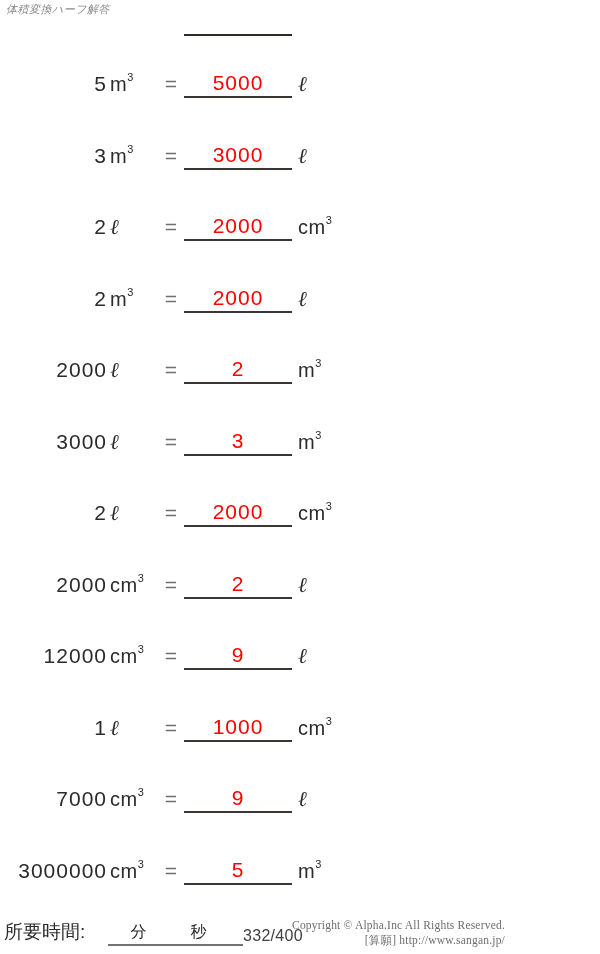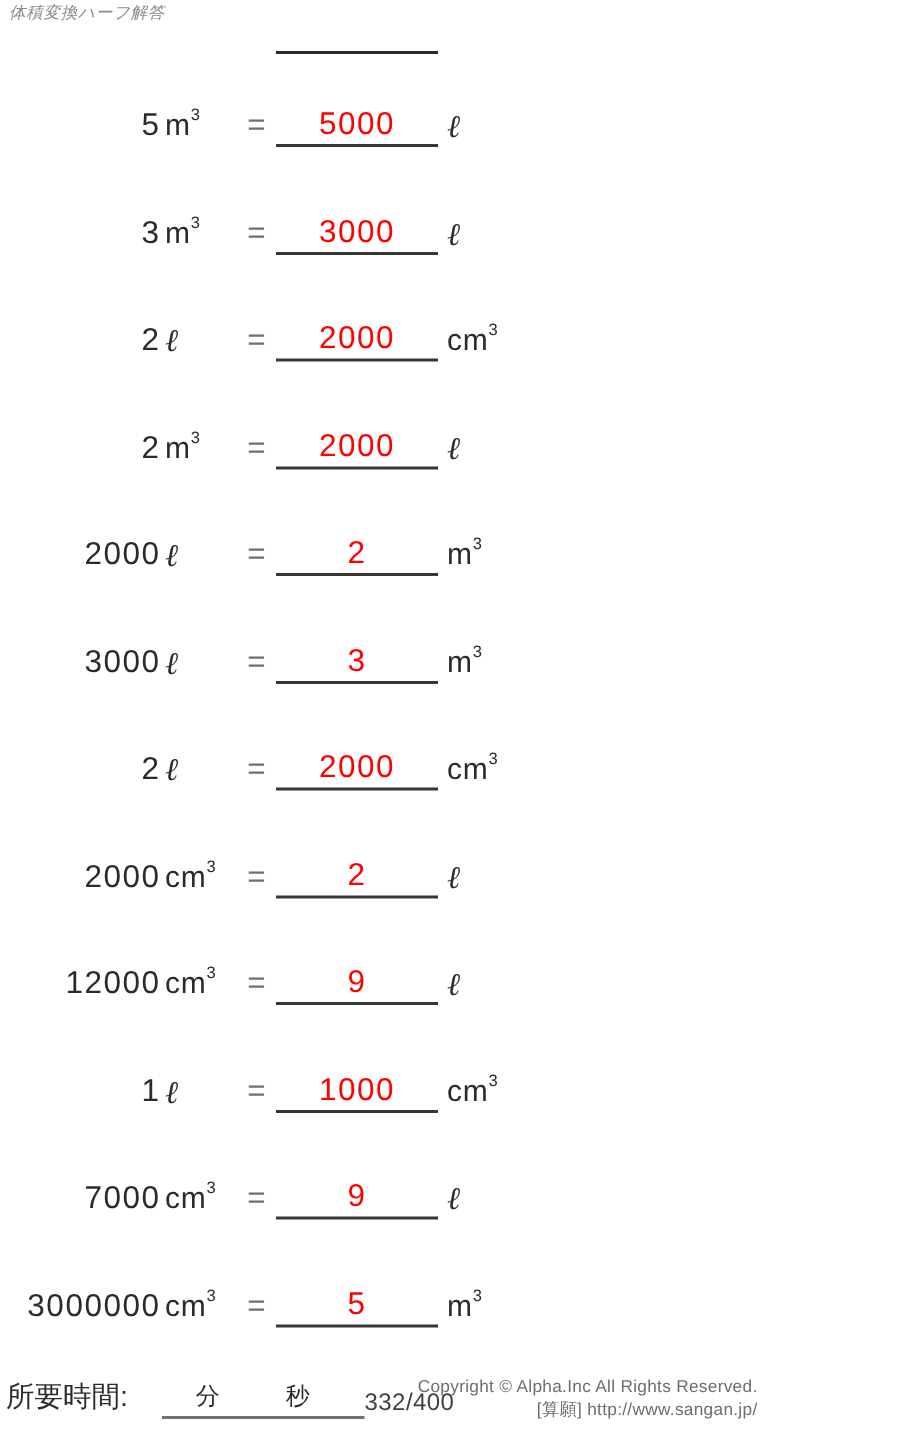--- a/index.html
+++ b/index.html
@@ -183,21 +183,21 @@
     position: absolute;
     right: 6px;
     top: 4px;
     text-align: right;
     font-size: 11.5px;
     line-height: 15px;
     color: #6d6d6d;
     letter-spacing: 0.2px;
     white-space: nowrap;
   }
-  .copyright div { display: block; }
+  .copyright div { display: block; font-family: Liberation Serif, serif; }
 </style>
 </head>
 <body>
 
 <div class="sheet-title">体積変換ハーフ解答</div>
 
 <div class="header-blank-row">
   <div class="header-blank-line"></div>
 </div>
 

